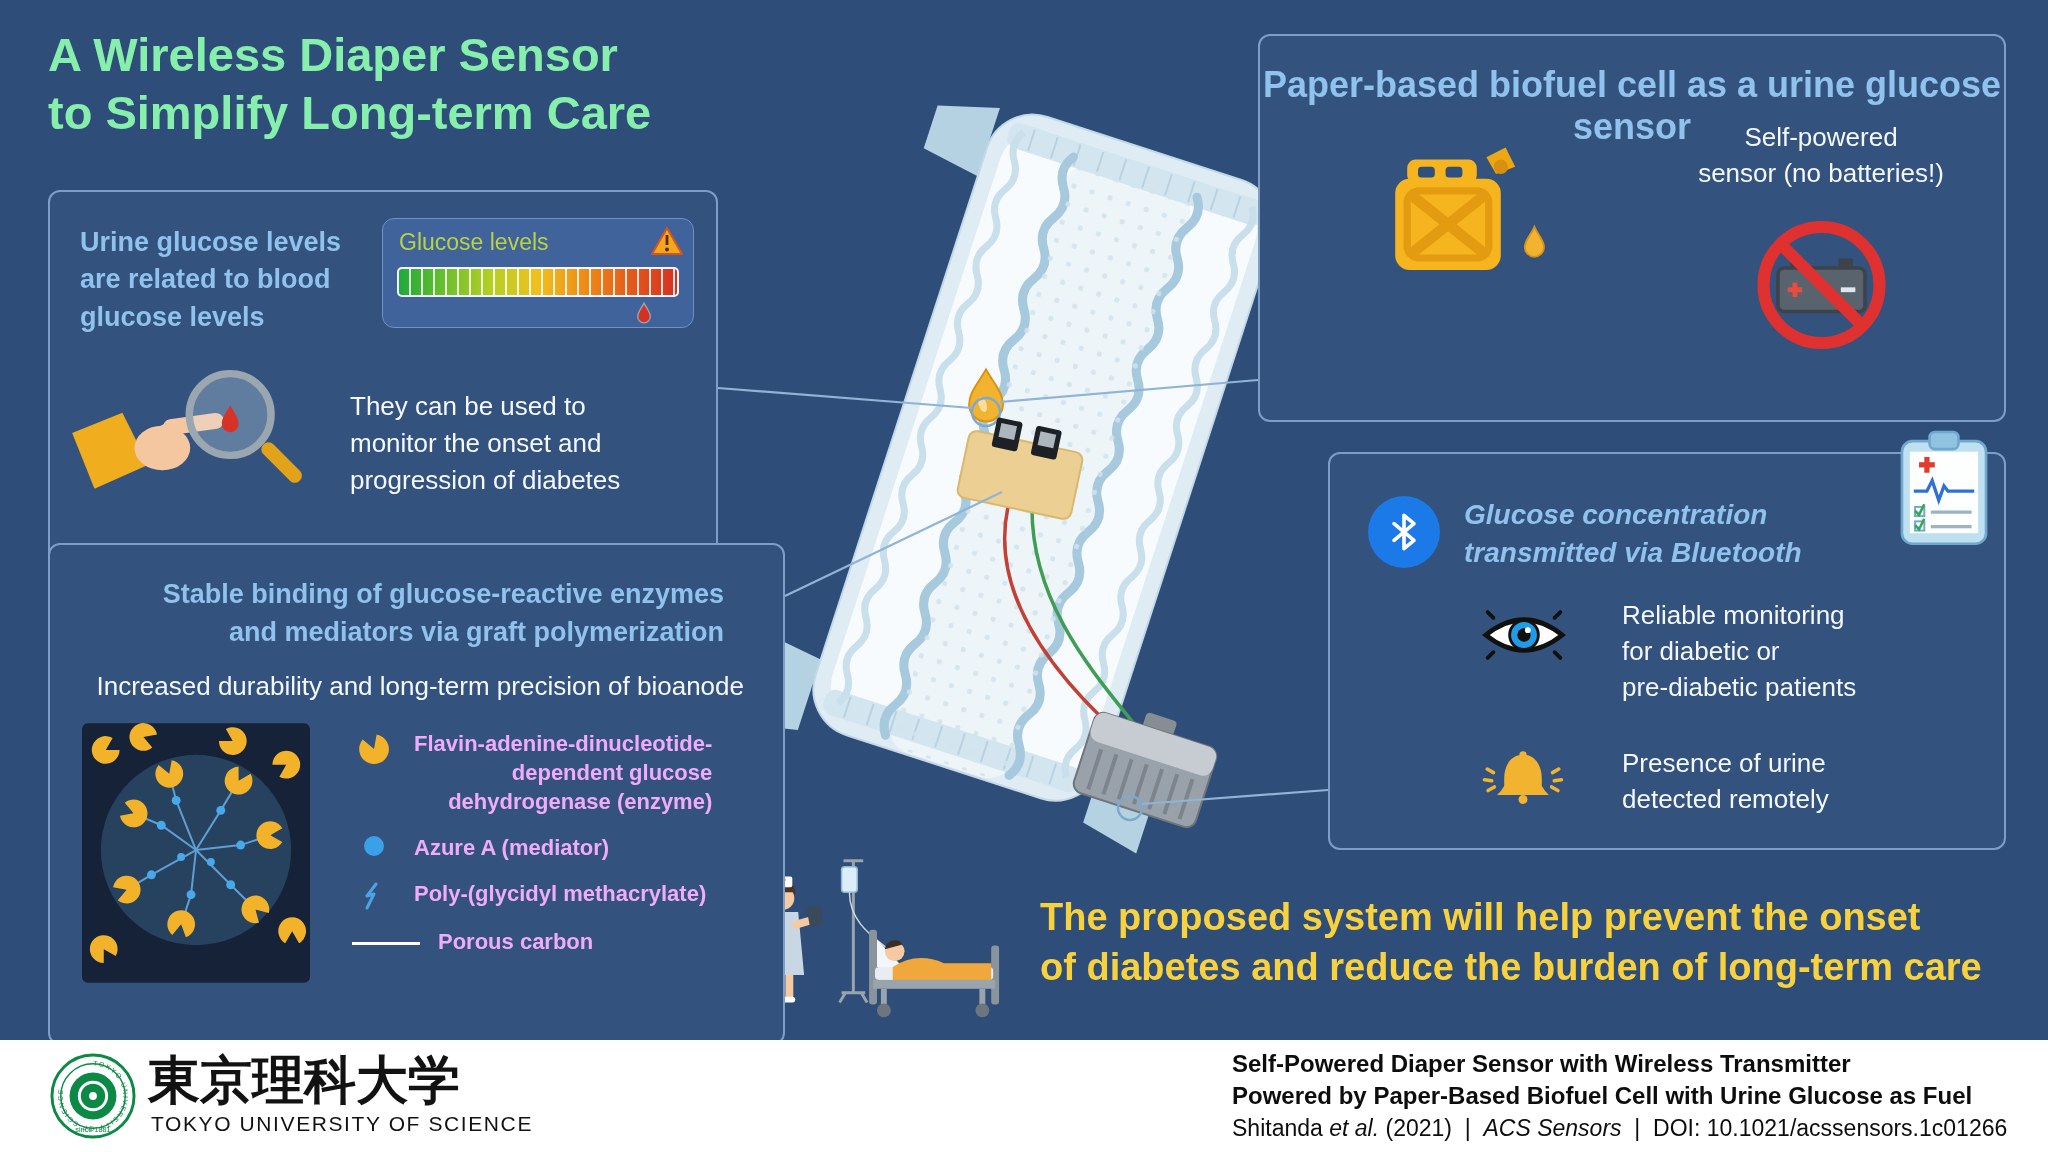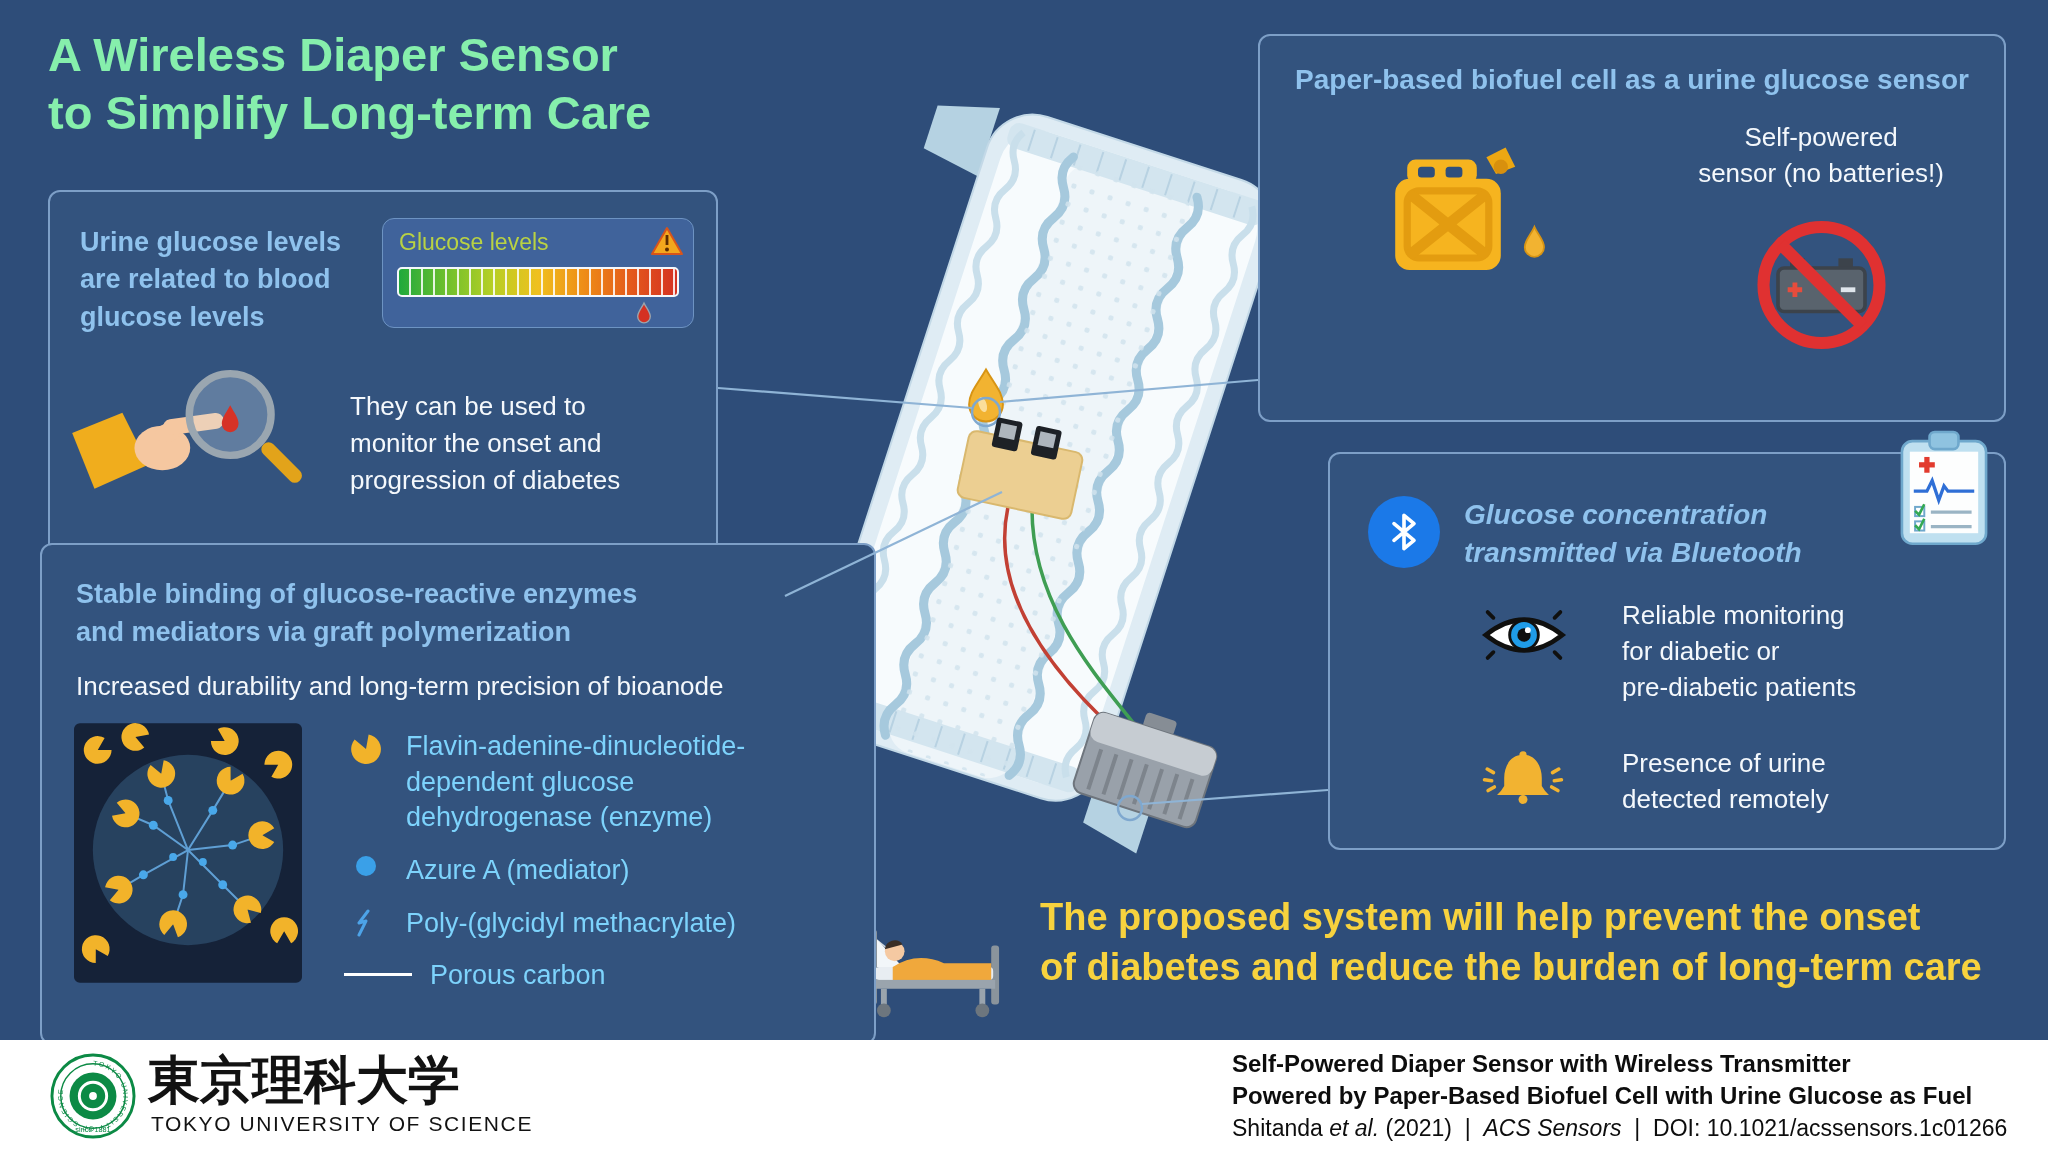--- a/index.html
+++ b/index.html
@@ -22,34 +22,34 @@
   .meter-warn { position:absolute; right:10px; top:7px; }
   .meter-bar { position:absolute; left:14px; top:48px; width:282px; height:30px; border:2px solid #f5f8fb; border-radius:5px;
     background:linear-gradient(90deg,#1fa93c,#6dbf2e,#b5cf25,#f0c01e,#ee8c17,#e45a1b,#d43122); overflow:hidden; }
   .meter-bar::after { content:""; position:absolute; inset:0;
     background:repeating-linear-gradient(90deg,transparent 0 10px,rgba(255,255,255,.85) 10px 12px); }
   .meter-drop { position:absolute; left:252px; top:82px; }
   #panel-urine .body { position:absolute; left:300px; top:168px; width:350px; font-size:26px; line-height:1.42;margin-top:28px; }
   #hand-illustration { position:absolute; left:14px; top:150px; }
 
   
-  #panel-binding { left:40px; top:543px; width:836px; height:502px; }
+  #panel-binding { left:48px; top:543px; width:737px; height:502px;text-align:right; }
   #panel-binding .heading { position:absolute; left:34px; top:30px; width:640px; font-size:27px; line-height:1.42; }
   #panel-binding .subheading { position:absolute; left:34px; top:126px; width:660px; font-size:26px; }
   #enzyme-illustration { position:absolute; left:32px; top:178px; }
   .legend { position:absolute; left:296px; top:184px; width:420px; display:flex; flex-direction:column; gap:17px; }
   .legend-row { display:flex; align-items:flex-start; gap:12px; }
   .legend-icon { width:56px; min-width:56px; display:flex; justify-content:center; align-items:center; padding-top:3px; }
-  .legend-label { color:#7dd3fc; font-size:27px; line-height:1.32; }
+  .legend-label { color:#f0abfc; font-size:22px; line-height:1.32;font-weight:bold; }
   .dot-icon { width:20px; height:20px; border-radius:50%; background:#3aa0e8; }
   .line-icon { width:68px; height:3px; background:#ffffff; margin-top:12px; }
 
   
   #panel-biofuel { left:1258px; top:34px; width:748px; height:388px; }
-  #panel-biofuel .heading { position:absolute; left:0; top:28px; width:100%; text-align:center; font-size:28px; }
+  #panel-biofuel .heading { position:absolute; left:0; top:28px; width:100%; text-align:center; font-size:36px; }
   .bio-col { position:absolute; top:84px; text-align:center; }
   #bio-col-fuel { left:36px; width:340px; }
   #bio-col-power { left:406px; width:310px; }
   .bio-col .coltext { font-size:26px; line-height:1.38; }
   .bio-col .colicon { margin-top:18px; }
 
   
   #panel-bluetooth { left:1328px; top:452px; width:678px; height:398px; }
   .bt-circle { position:absolute; left:38px; top:42px; width:72px; height:72px; border-radius:50%; background:#1b79e8;
     display:flex; align-items:center; justify-content:center; }

